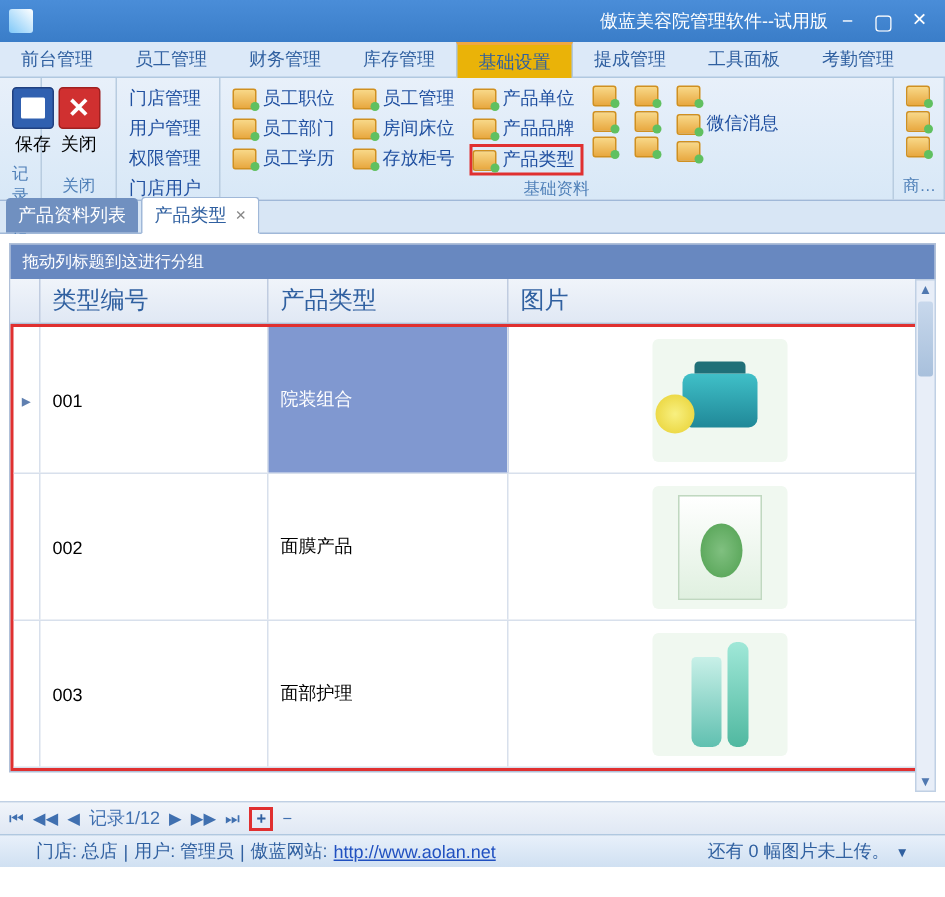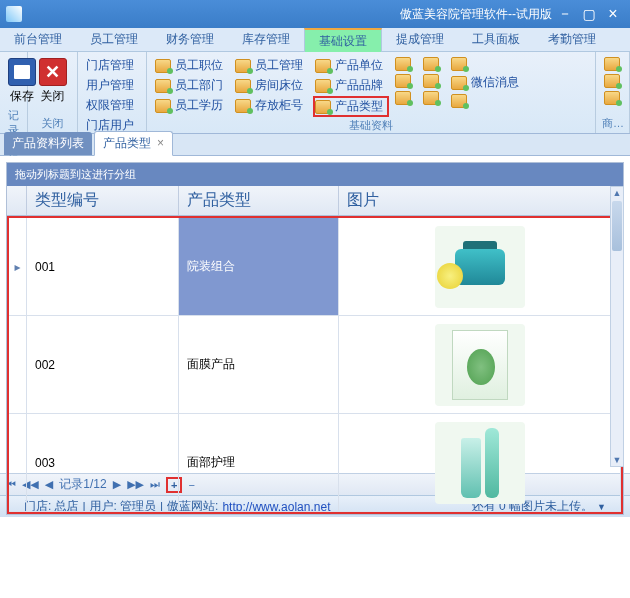--- a/index.html
+++ b/index.html
@@ -6,21 +6,21 @@
 body { background: #fff; width: 630px; height: 598px; overflow: hidden; position: relative; }
 
 .titlebar { height: 28px; background: linear-gradient(#4a8dd8, #3a7dc8); display: flex; align-items: center; padding: 0 6px; color: #fff; text-align: right; }
 .titlebar .app-icon { width: 16px; height: 16px; background: linear-gradient(45deg, #7fc8f8, #fff); border-radius: 2px; margin-right: 6px; }
 .titlebar .title { flex: 1; }
 .titlebar .win-btn { width: 22px; height: 18px; margin-left: 2px; display: flex; align-items: center; justify-content: center; font-size: 14px; cursor: pointer; }
 .titlebar .close { font-size: 16px; }
 
 .menubar { height: 24px; background: #dce9f8; display: flex; align-items: stretch; border-bottom: 1px solid #b0c8e0; }
 .menubar .menu-item { padding: 0 14px; display: flex; align-items: center; color: #3060a0; cursor: pointer; }
-.menubar .menu-item.active { background: #86efac; border-top: 2px solid #f0a840; border-left: 1px solid #b0c8e0; border-right: 1px solid #b0c8e0; margin-bottom: -1px; }
+.menubar .menu-item.active { background: #eab308; border-top: 2px solid #f0a840; border-left: 1px solid #b0c8e0; border-right: 1px solid #b0c8e0; margin-bottom: -1px; }
 
 .ribbon { height: 82px; background: linear-gradient(#e8f0fa, #d8e8f7); display: flex; border-bottom: 1px solid #a0b8d8; }
 .ribbon-group { border-right: 1px solid #b8cce0; display: flex; flex-direction: column; padding: 4px 6px 0; }
 .ribbon-group .group-body { flex: 1; display: flex; gap: 4px; }
 .ribbon-group .group-label { text-align: center; color: #5080b8; font-size: 11px; padding: 1px 0 2px; }
 .big-btn { width: 40px; display: flex; flex-direction: column; align-items: center; gap: 2px; cursor: pointer; padding: 2px; }
 .big-btn .icon { width: 28px; height: 28px; border-radius: 3px; display: flex; align-items: center; justify-content: center; }
 .save-icon { background: #3060b0; border: 1px solid #204080; }
 .save-icon::after { content: ""; width: 16px; height: 14px; background: #fff; border-radius: 1px; }
 .close-icon-big { background: #d03030; border: 1px solid #a02020; color: #fff; font-size: 18px; font-weight: bold; }
@@ -29,21 +29,21 @@
 .small-btn .ri { width: 16px; height: 14px; background: linear-gradient(#f8d888, #e8a840); border: 1px solid #d09020; border-radius: 2px; position: relative; }
 .small-btn .ri::after { content: ""; position: absolute; right: -3px; bottom: -2px; width: 6px; height: 6px; background: #60c060; border-radius: 50%; }
 .small-btn.highlighted { border: 2px solid #e03030; padding: 0 4px 0 0; }
 .ribbon-group.flex-fill { flex: 1; }
 
 .tabs { height: 22px; background: #d8e6f5; display: flex; align-items: flex-end; padding-left: 4px; gap: 2px; border-bottom: 1px solid #a0b8d8; }
 .tab { padding: 3px 8px; background: #7090c0; color: #fff; border-radius: 3px 3px 0 0; cursor: pointer; font-size: 11px; }
 .tab.active { background: #fff; color: #3060a0; border: 1px solid #a0b8d8; border-bottom: 1px solid #fff; margin-bottom: -1px; }
 .tab .tab-x { margin-left: 6px; color: #888; }
 
-.content { position: relative; height: 317px; background: #fff; padding: 6px; }
+.content { position: relative; height: 378px; background: #fff; padding: 6px; }
 .groupbar { background: #6888c0; color: #fff; padding: 4px 8px; font-size: 11px; }
 .table-wrap { border: 1px solid #b0c0d8; }
 .thead { display: flex; background: linear-gradient(#f0f4fa, #e0e8f4); border-bottom: 1px solid #b0c0d8; }
 .thead .th { padding: 4px 8px; border-right: 1px solid #c0cce0; color: #3060a0; font-size: 16px; }
 .th-rowhead { width: 20px; }
 .th-code { width: 152px; }
 .th-type { width: 160px; }
 .th-img { flex: 1; }
 .tbody { border: 2px solid #e03030; max-height: 300px; overflow: hidden; }
 .trow { display: flex; border-bottom: 1px solid #d8e0ec; height: 98px; }

